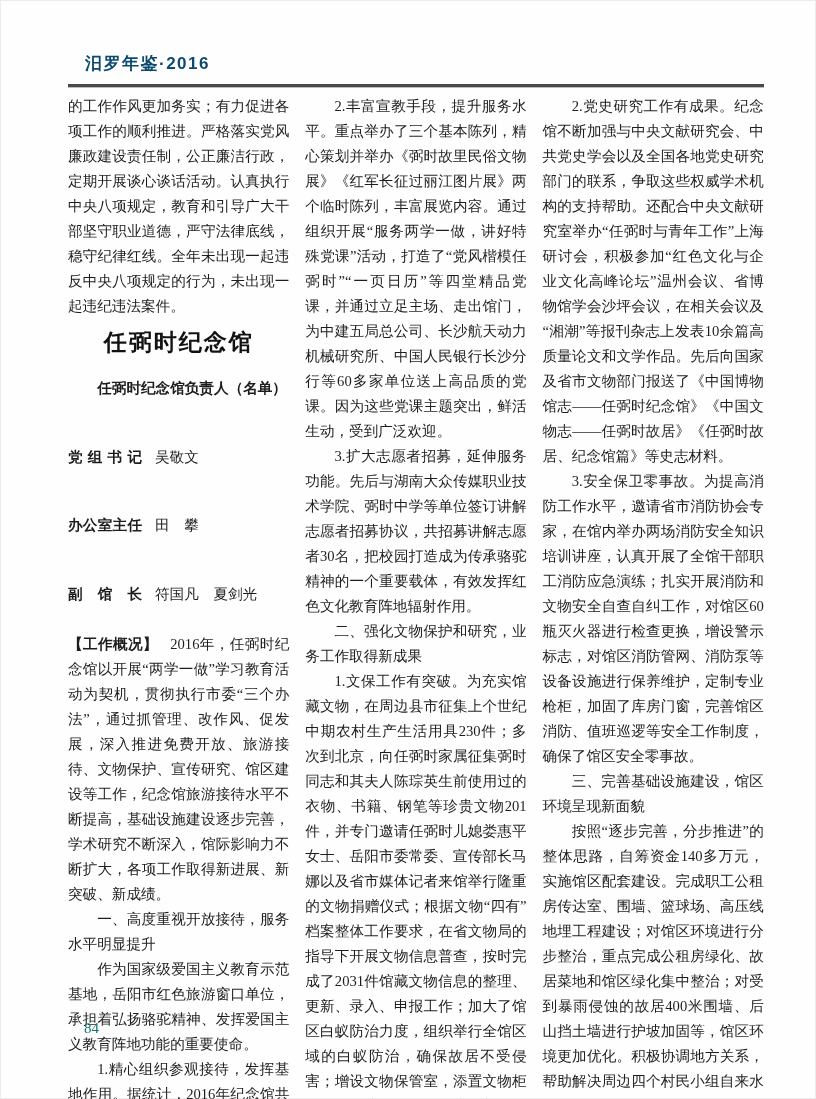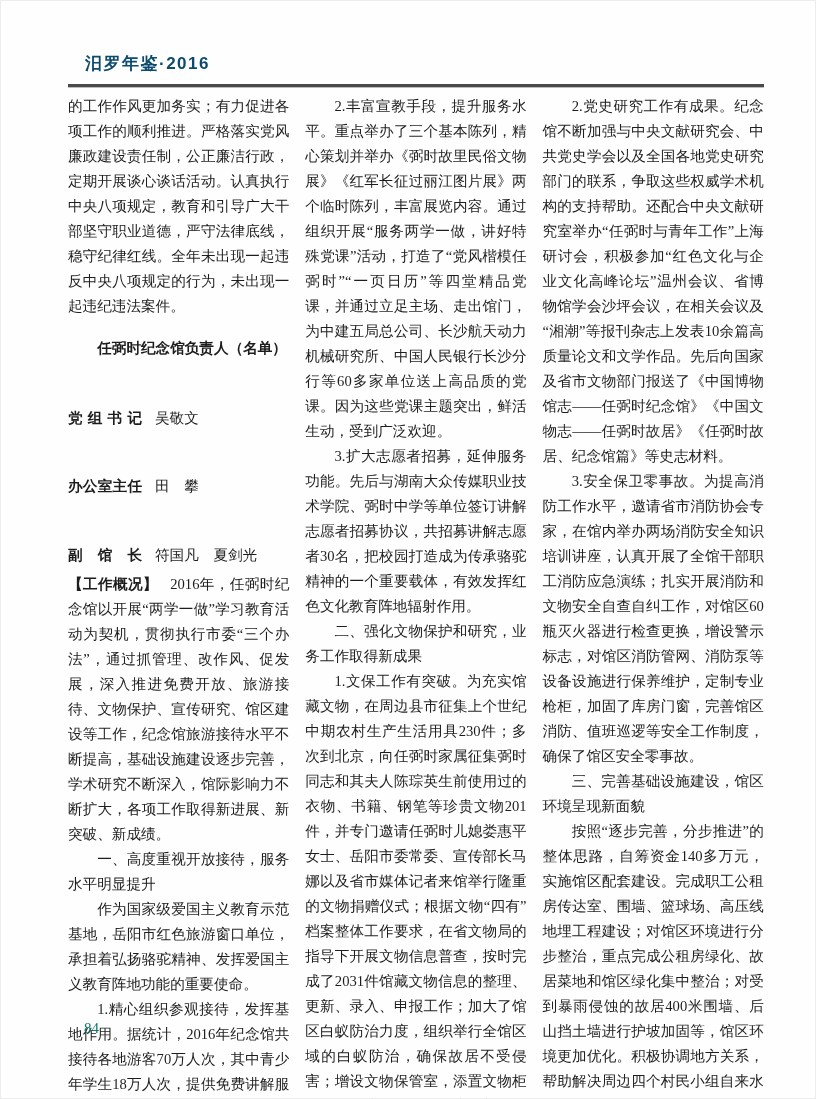--- a/index.html
+++ b/index.html
@@ -33,31 +33,31 @@
   .col p{margin:0;text-indent:2em;}
   .col p.noindent{text-indent:0;}
   .article-title{
     font-size:23px;font-weight:bold;text-align:center;
     letter-spacing:2px;line-height:30px;
     margin:9px 0 0 0;text-indent:0;
     color:#111;
   }
   .leaders{margin-top:19px;line-height:23.5px;}
   .leaders-heading{
-    font-family:Liberation Mono, monospace;
+    font-family:Liberation Serif, serif;
     font-weight:bold;font-size:14.6px;margin:0;text-indent:0;
   }
   .leader-row{display:flex;margin-top:45px;}
   .leader-role{
     font-family:"Liberation Sans","DejaVu Sans",sans-serif;
     font-weight:bold;flex:none;width:74px;
     text-align:justify;text-align-last:justify;
   }
   .leader-names{margin-left:13px;font-family:Liberation Serif, serif;}
-  p.overview{margin-top:5px;text-indent:0;}
+  p.overview{margin-top:26px;text-indent:0;}
   .overview-label{
     font-family:"Liberation Sans","DejaVu Sans",sans-serif;
     font-weight:bold;margin-right:0.85em;
   }
   .page-number{
     position:absolute;left:84px;top:1020px;
     font-size:15px;color:#0f766e;
   }
 </style>
 </head>
@@ -65,20 +65,21 @@
 
 <div class="page-edge"></div>
 
 <div class="header-title">汨罗年鉴·2016</div>
 <div class="header-rule"></div>
 
 <div class="content">
 
   <div class="col">
     <p class="noindent">的工作作风更加务实；有力促进各项工作的顺利推进。严格落实党风廉政建设责任制，公正廉洁行政，定期开展谈心谈话活动。认真执行中央八项规定，教育和引导广大干部坚守职业道德，严守法律底线，稳守纪律红线。全年未出现一起违反中央八项规定的行为，未出现一起违纪违法案件。</p>
+    <h1 class="article-title">任弼时纪念馆</h1>
     <div class="leaders">
       <p class="leaders-heading">任弼时纪念馆负责人（名单）</p>
       <div class="leader-row">
         <span class="leader-role">党组书记</span>
         <span class="leader-names">吴敬文</span>
       </div>
       <div class="leader-row">
         <span class="leader-role">办公室主任</span>
         <span class="leader-names">田　攀</span>
       </div>

